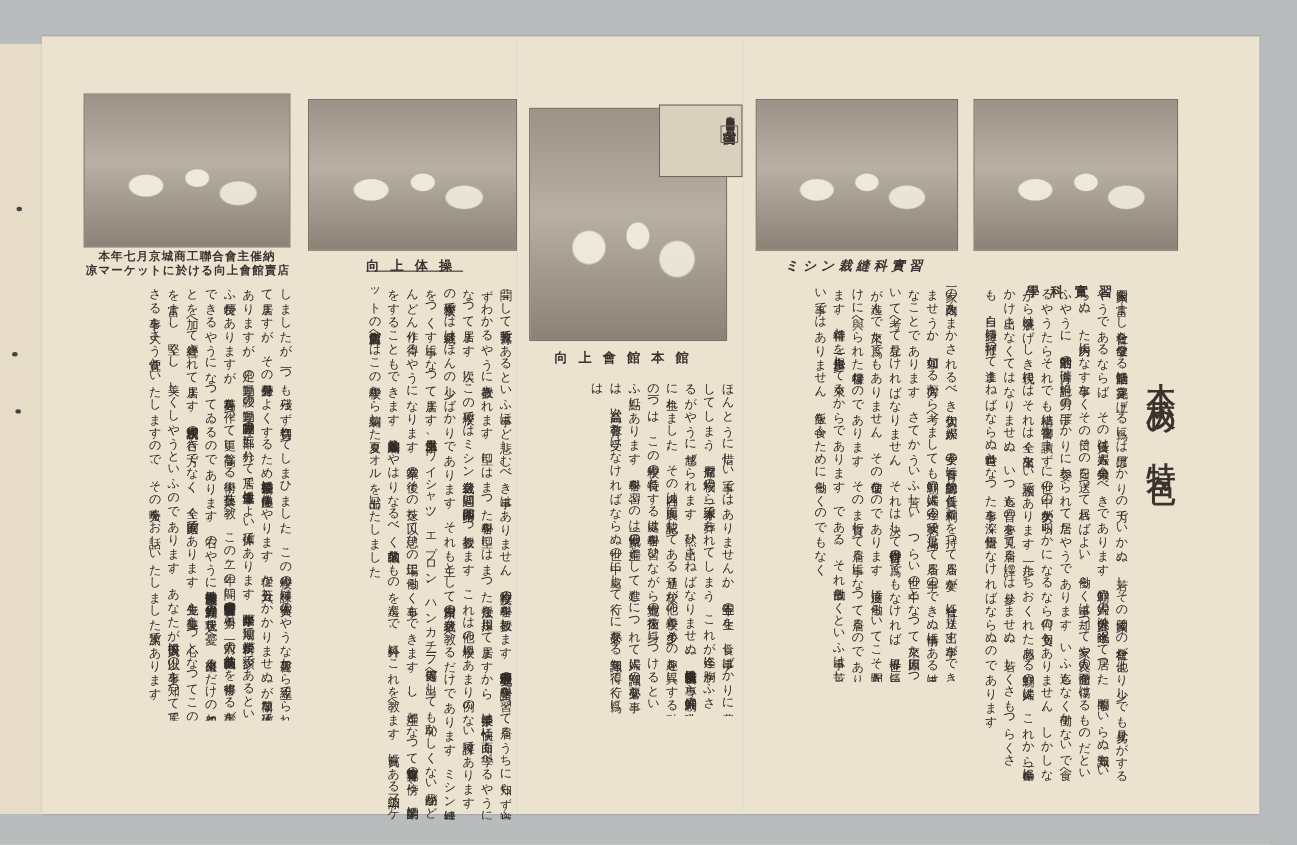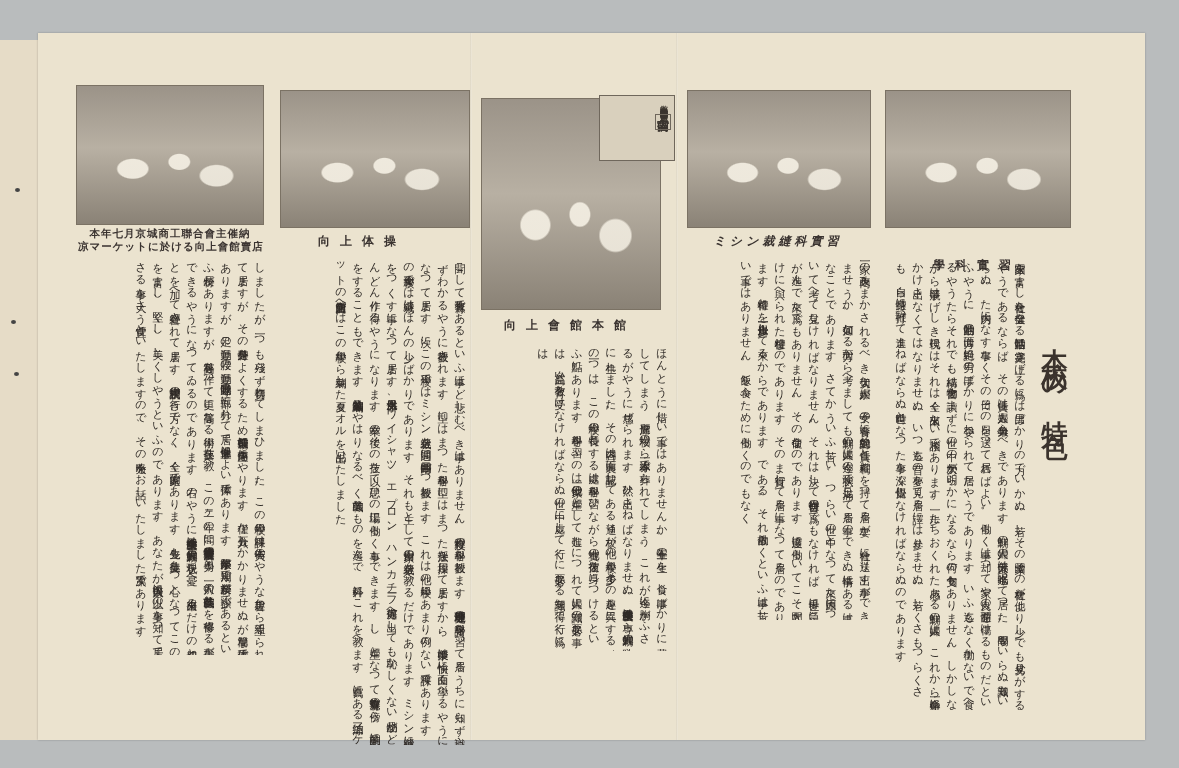--- a/index.html
+++ b/index.html
@@ -34,21 +34,21 @@
   <div class="fold" style="left:432px"></div>
   <div class="fold" style="left:638px"></div>
 
   <div class="photo" style="left:38px;top:52px;width:186px;height:138px;"></div>
   <div class="caption small" style="left:40px;top:194px;width:184px;">
     <div>本年七月京城商工聯合會主催納</div>
     <div>凉マーケットに於ける向上會館賣店</div>
   </div>
 
   <div class="photo" style="left:242px;top:57px;width:188px;height:136px;"></div>
-  <div class="caption" style="left:230px;top:200px;width:188px;">向上体操</div>
+  <div class="caption" style="left:245px;top:200px;width:188px;text-decoration:underline;">向上体操</div>
 
   <div class="photo" style="left:443px;top:65px;width:178px;height:210px;"></div>
   <div class="stampbox" style="left:561px;top:62px;width:68px;height:58px;">
     <span>向上會館</span>
     <span>今般其事業御奬励為</span>
     <span>特金五百圓下賜候事</span>
     <span>大正十四年六月十一日</span>
     <span class="big">宮内省</span>
     <span class="seal"></span>
   </div>

